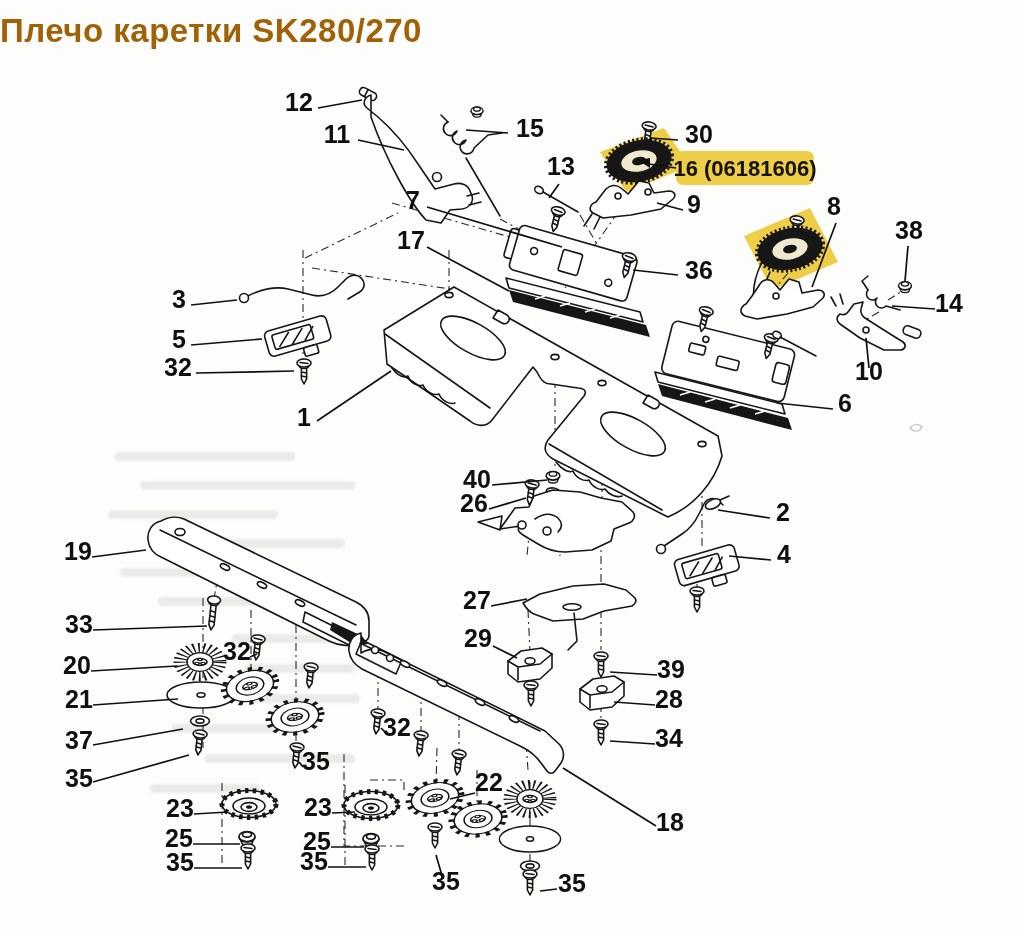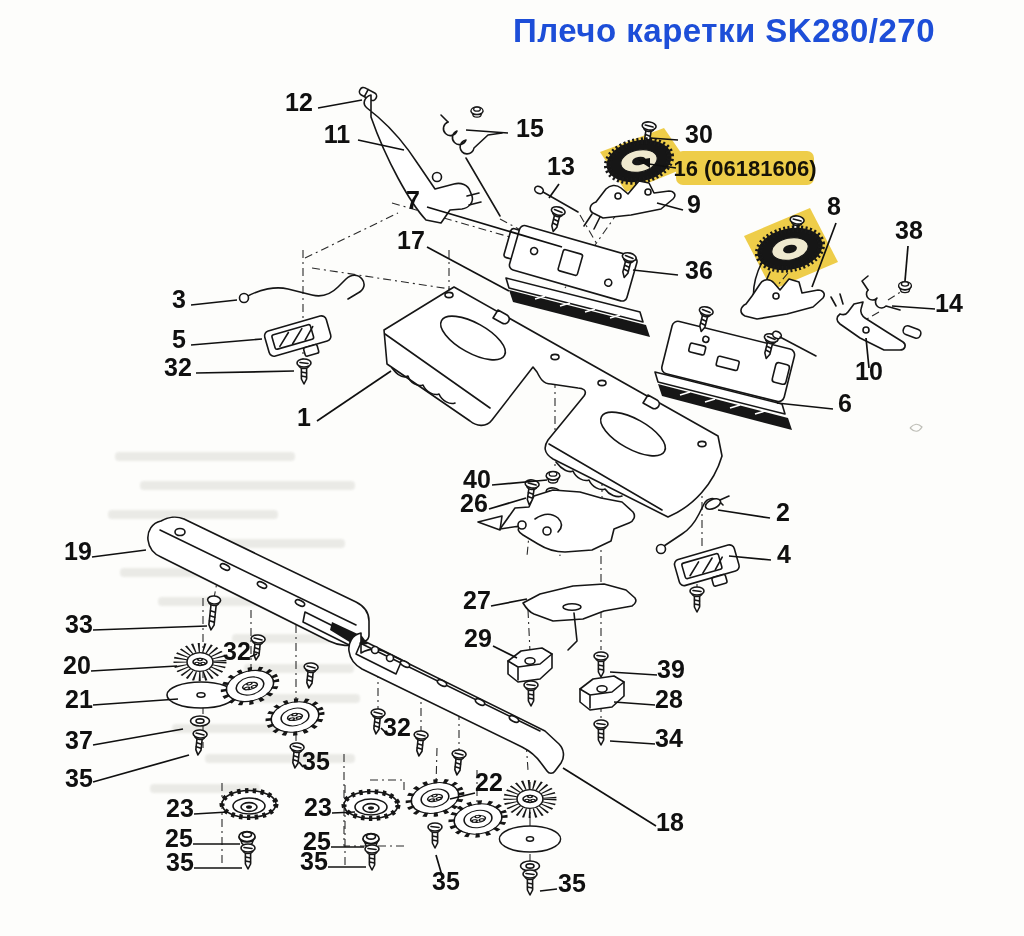--- a/index.html
+++ b/index.html
@@ -2,22 +2,22 @@
 <html><head>
 <meta charset="utf-8">
 <style>
   html,body{margin:0;padding:0;}
   body{
     width:1024px;height:936px;position:relative;overflow:hidden;
     background:#fdfdfb;
     font-family:"Liberation Sans", sans-serif;
   }
   #page-title{
-    position:absolute;left:0;top:12px;width:935px;text-align:right;
-    font-size:33px;font-weight:700;color:#1d4ed8;letter-spacing:0.5px;
+    position:absolute;left:0;top:12px;width:935px;text-align:left;
+    font-size:33px;font-weight:700;color:#a16207;letter-spacing:0.5px;
   }
   #art{position:absolute;left:0;top:0;}
   .lbl{font:700 25px "Liberation Sans", sans-serif;fill:#101010;}
   .pill-txt{font:700 22px "Liberation Sans", sans-serif;fill:#151208;}
   .ldr{stroke:#101010;stroke-width:1.7;fill:none;}
   .ln{stroke:#161616;stroke-width:1.6;fill:none;stroke-linecap:round;stroke-linejoin:round;}
   .fw{fill:#ffffff;stroke:#161616;stroke-width:1.6;stroke-linejoin:round;}
   .dk{fill:#161616;stroke:none;}
   .dd{stroke:#2a2a2a;stroke-width:1.1;fill:none;stroke-dasharray:8 4 2 4;}
   .ws{stroke:#ffffff;stroke-width:1.6;fill:none;}

